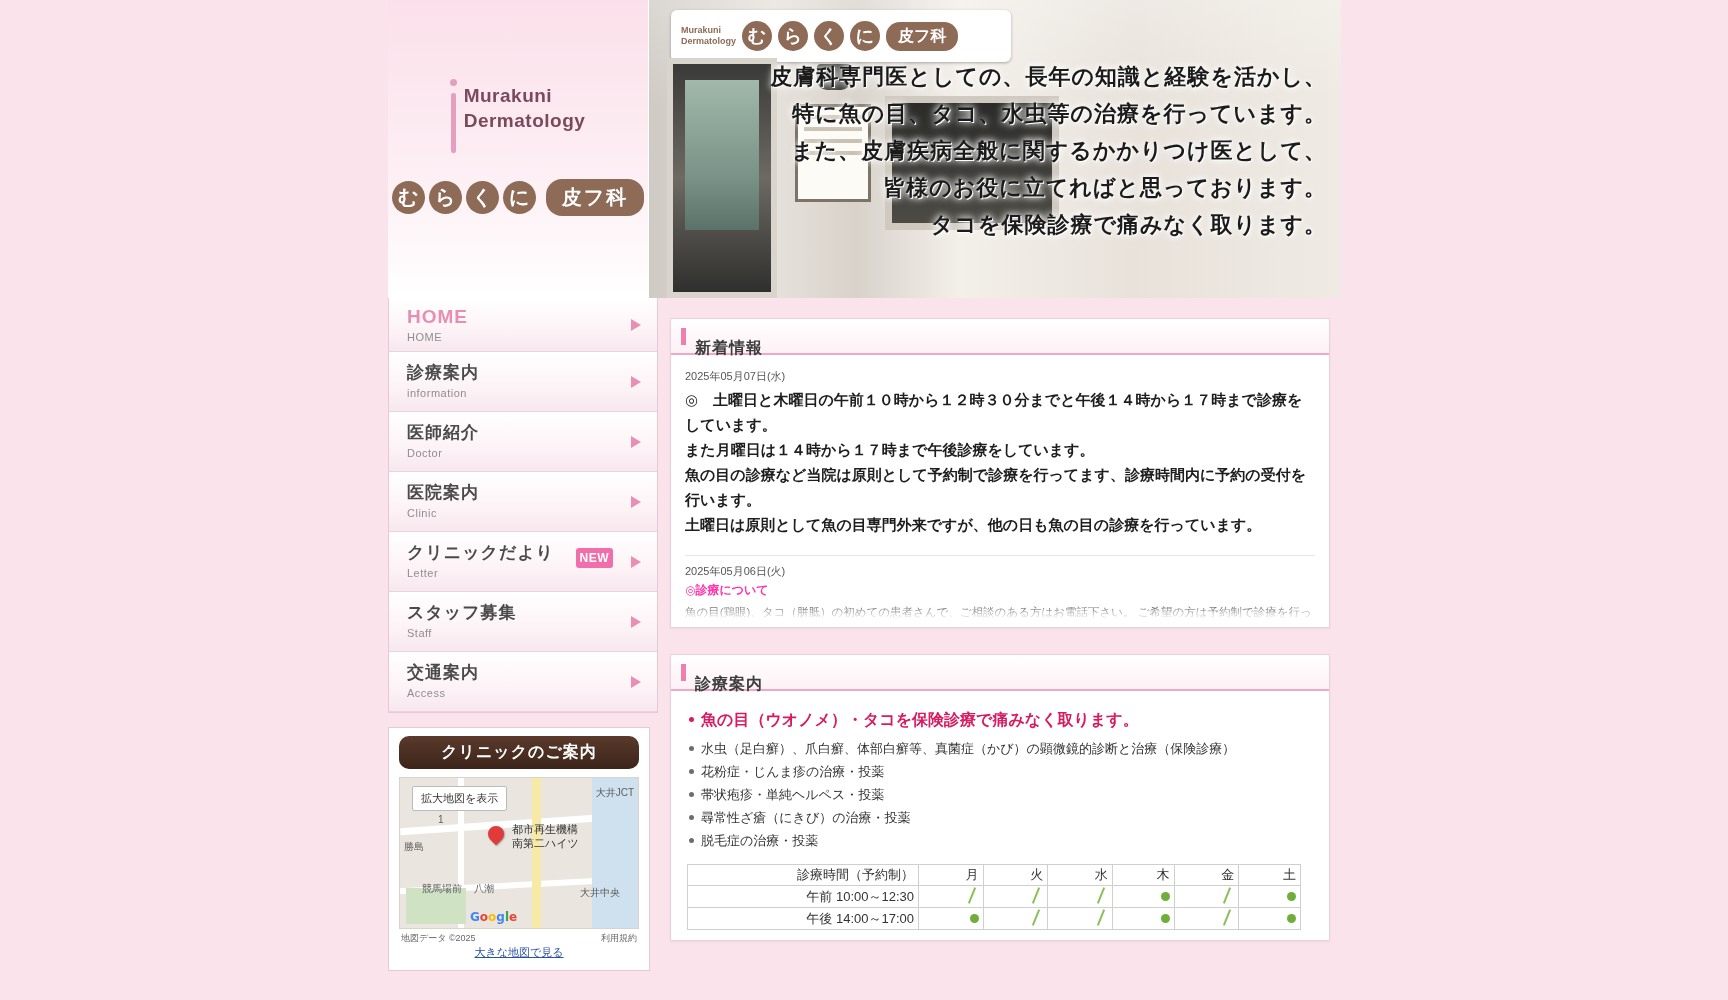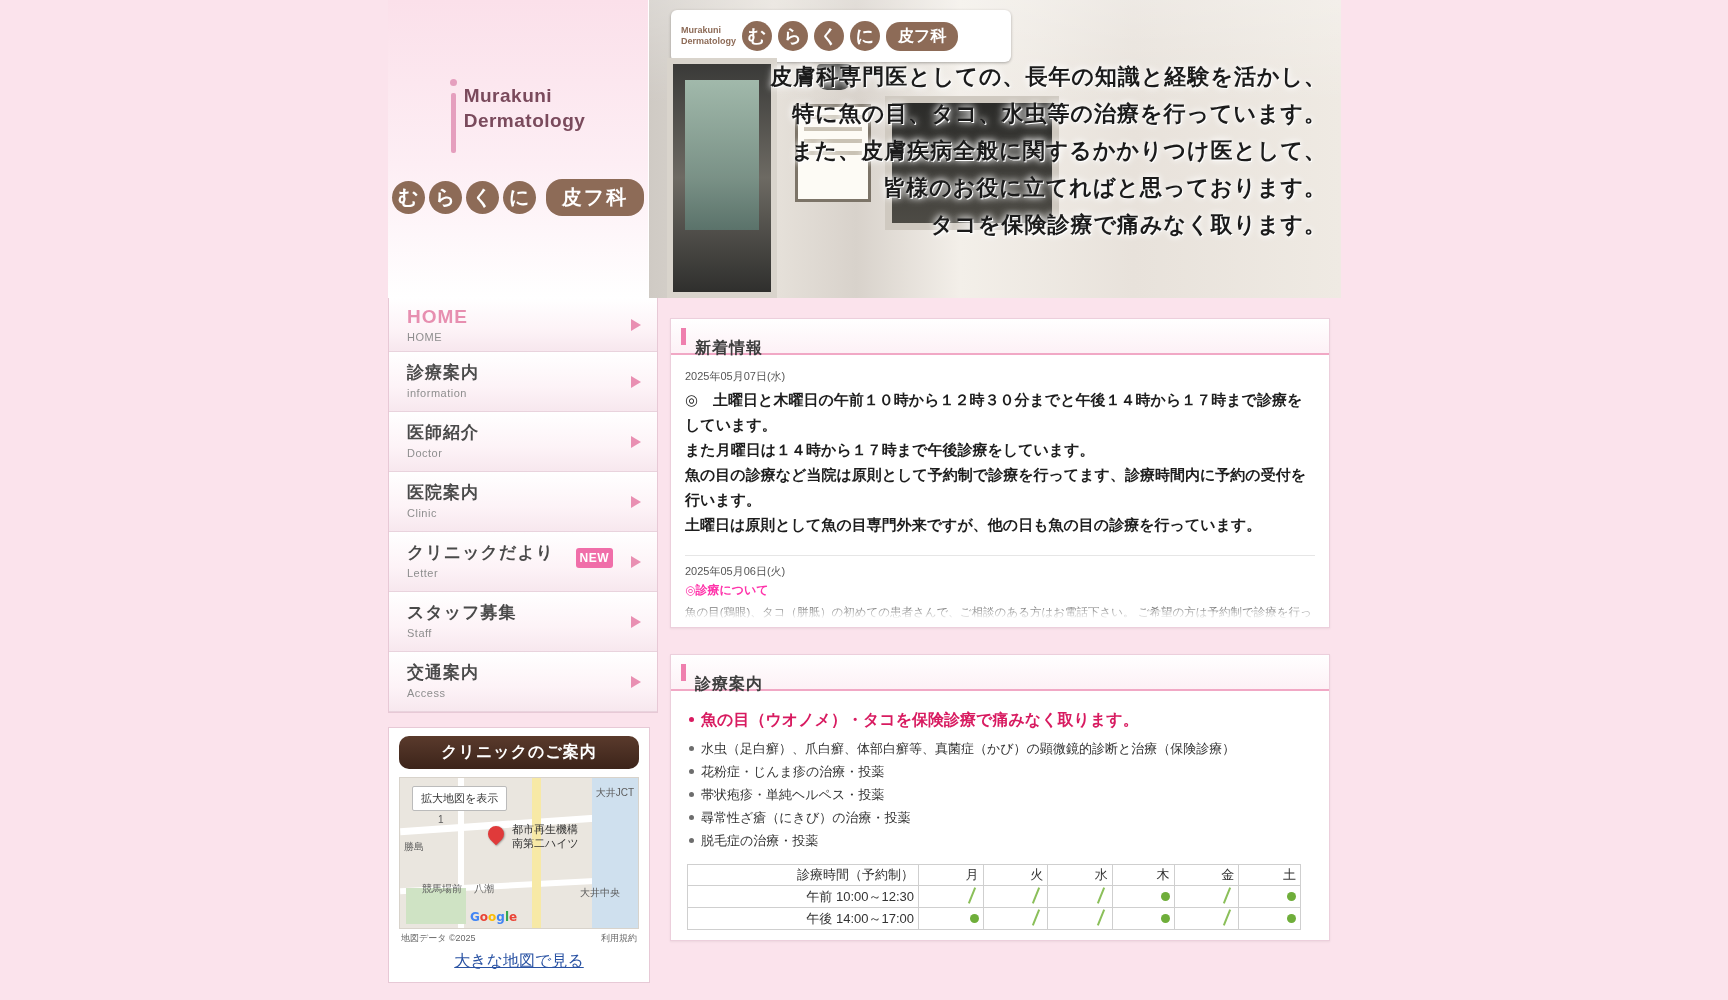--- a/index.html
+++ b/index.html
@@ -168,21 +168,21 @@
   .gmark span:nth-child(2){color:#ea4335;}
   .gmark span:nth-child(3){color:#fbbc05;}
   .gmark span:nth-child(4){color:#4285f4;}
   .gmark span:nth-child(5){color:#34a853;}
   .gmark span:nth-child(6){color:#ea4335;}
   .map-foot{
     display:flex;justify-content:space-between;align-items:center;
     font-size:9px;color:#666;padding:3px 2px 0;
   }
   .map-link{
-    text-align:center;margin-top:6px;font-size:16px;
+    text-align:center;font-size:11px;
   }
   .map-link a{color:#2952a3;text-decoration:underline;}
   
   .main{
     position:absolute;left:670px;top:318px;width:660px;
   }
   .panel{
     background:#fff;border:1px solid #eccfdc;
     box-shadow:0 1px 2px rgba(0,0,0,.06);
   }

